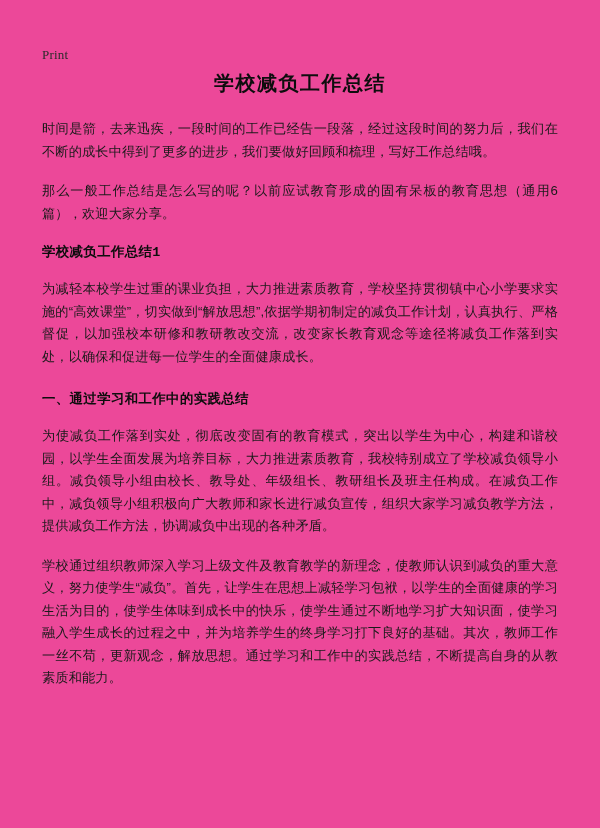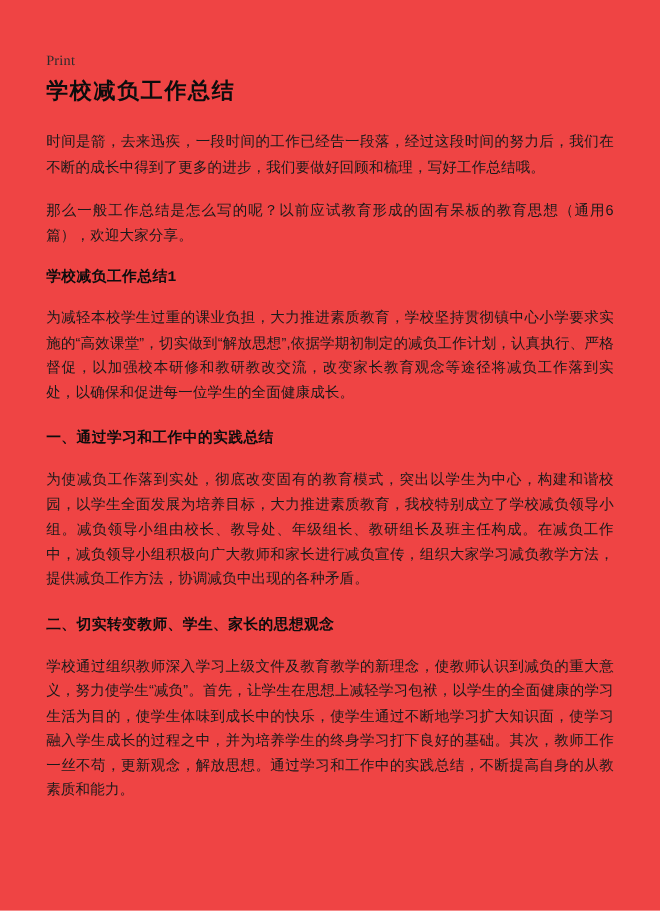--- a/index.html
+++ b/index.html
@@ -9,21 +9,21 @@
   }
   body {
     font-family: "Liberation Sans", "DejaVu Sans", sans-serif;
     color: #111111;
     -webkit-font-smoothing: antialiased;
   }
   .page {
     position: relative;
     width: 600px;
     height: 828px;
-    background: #ef4444;
+    background: #ec4899;
     overflow: hidden;
     box-sizing: border-box;
   }
   .print-label {
     position: absolute;
     left: 42px;
     top: 47px;
     font-family: "Liberation Serif", "DejaVu Serif", serif;
     font-size: 13px;
     line-height: 16px;
@@ -34,20 +34,21 @@
     position: absolute;
     left: 42px;
     top: 70px;
     width: 516px;
   }
   .doc-title {
     font-family: "Liberation Sans", "DejaVu Sans", sans-serif;
     font-size: 20px;
     line-height: 26px;
     font-weight: bold;
+    text-align: center;
     color: #0d0d0d;
     margin: 0 0 22px 0;
     letter-spacing: 1.5px;
   }
   .doc-subtitle {
     font-size: 13.2px;
     line-height: 20px;
     color: #1a1a1a;
     margin: 0 0 18px 0;
     letter-spacing: 0.3px;
@@ -91,19 +92,18 @@
     <p class="para">那么一般工作总结是怎么写的呢？以前应试教育形成的固有呆板的教育思想（通用6篇），欢迎大家分享。</p>
 
     <h2 class="section-heading">学校减负工作总结1</h2>
 
     <p class="para">为减轻本校学生过重的课业负担，大力推进素质教育，学校坚持贯彻镇中心小学要求实施的“高效课堂”，切实做到“解放思想”,依据学期初制定的减负工作计划，认真执行、严格督促，以加强校本研修和教研教改交流，改变家长教育观念等途径将减负工作落到实处，以确保和促进每一位学生的全面健康成长。</p>
 
     <h3 class="section-heading heading-gap-top">一、通过学习和工作中的实践总结</h3>
 
     <p class="para">为使减负工作落到实处，彻底改变固有的教育模式，突出以学生为中心，构建和谐校园，以学生全面发展为培养目标，大力推进素质教育，我校特别成立了学校减负领导小组。减负领导小组由校长、教导处、年级组长、教研组长及班主任构成。在减负工作中，减负领导小组积极向广大教师和家长进行减负宣传，组织大家学习减负教学方法，提供减负工作方法，协调减负中出现的各种矛盾。</p>
 
-    <h3 class="section-heading heading-gap-top">二、切实转变教师、学生、家长的思想观念</h3>
 
 
     <p class="para">学校通过组织教师深入学习上级文件及教育教学的新理念，使教师认识到减负的重大意义，努力使学生“减负”。首先，让学生在思想上减轻学习包袱，以学生的全面健康的学习生活为目的，使学生体味到成长中的快乐，使学生通过不断地学习扩大知识面，使学习融入学生成长的过程之中，并为培养学生的终身学习打下良好的基础。其次，教师工作一丝不苟，更新观念，解放思想。通过学习和工作中的实践总结，不断提高自身的从教素质和能力。</p>
 
   </div>
 </div>
 
 </body></html>

